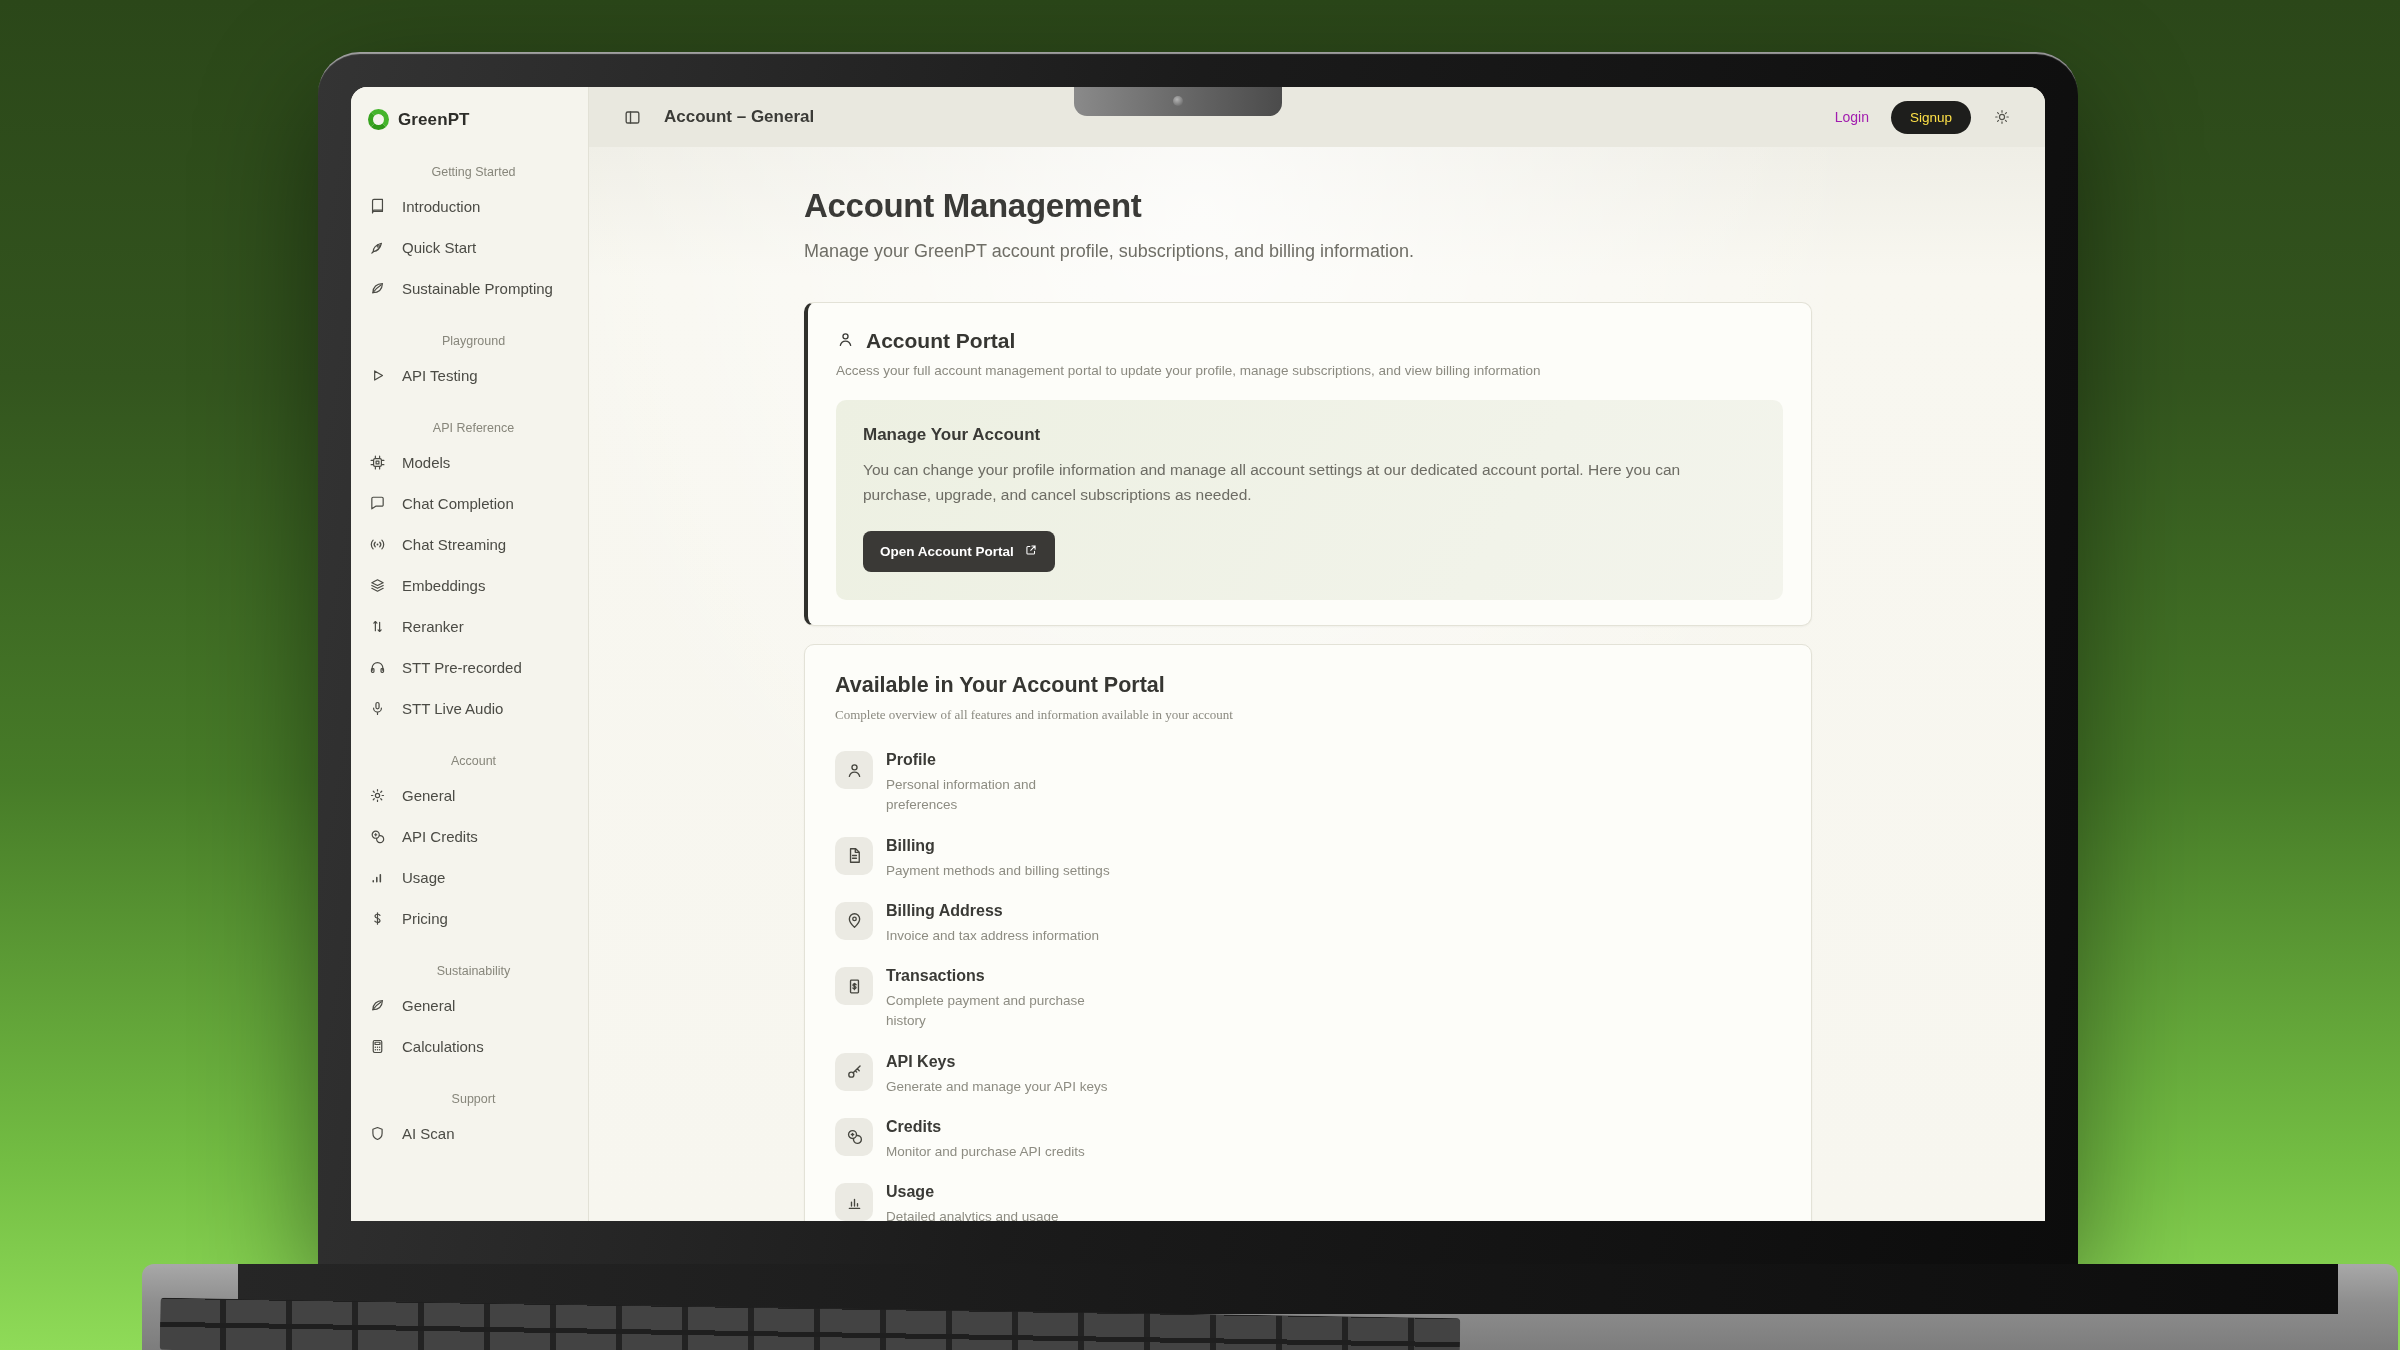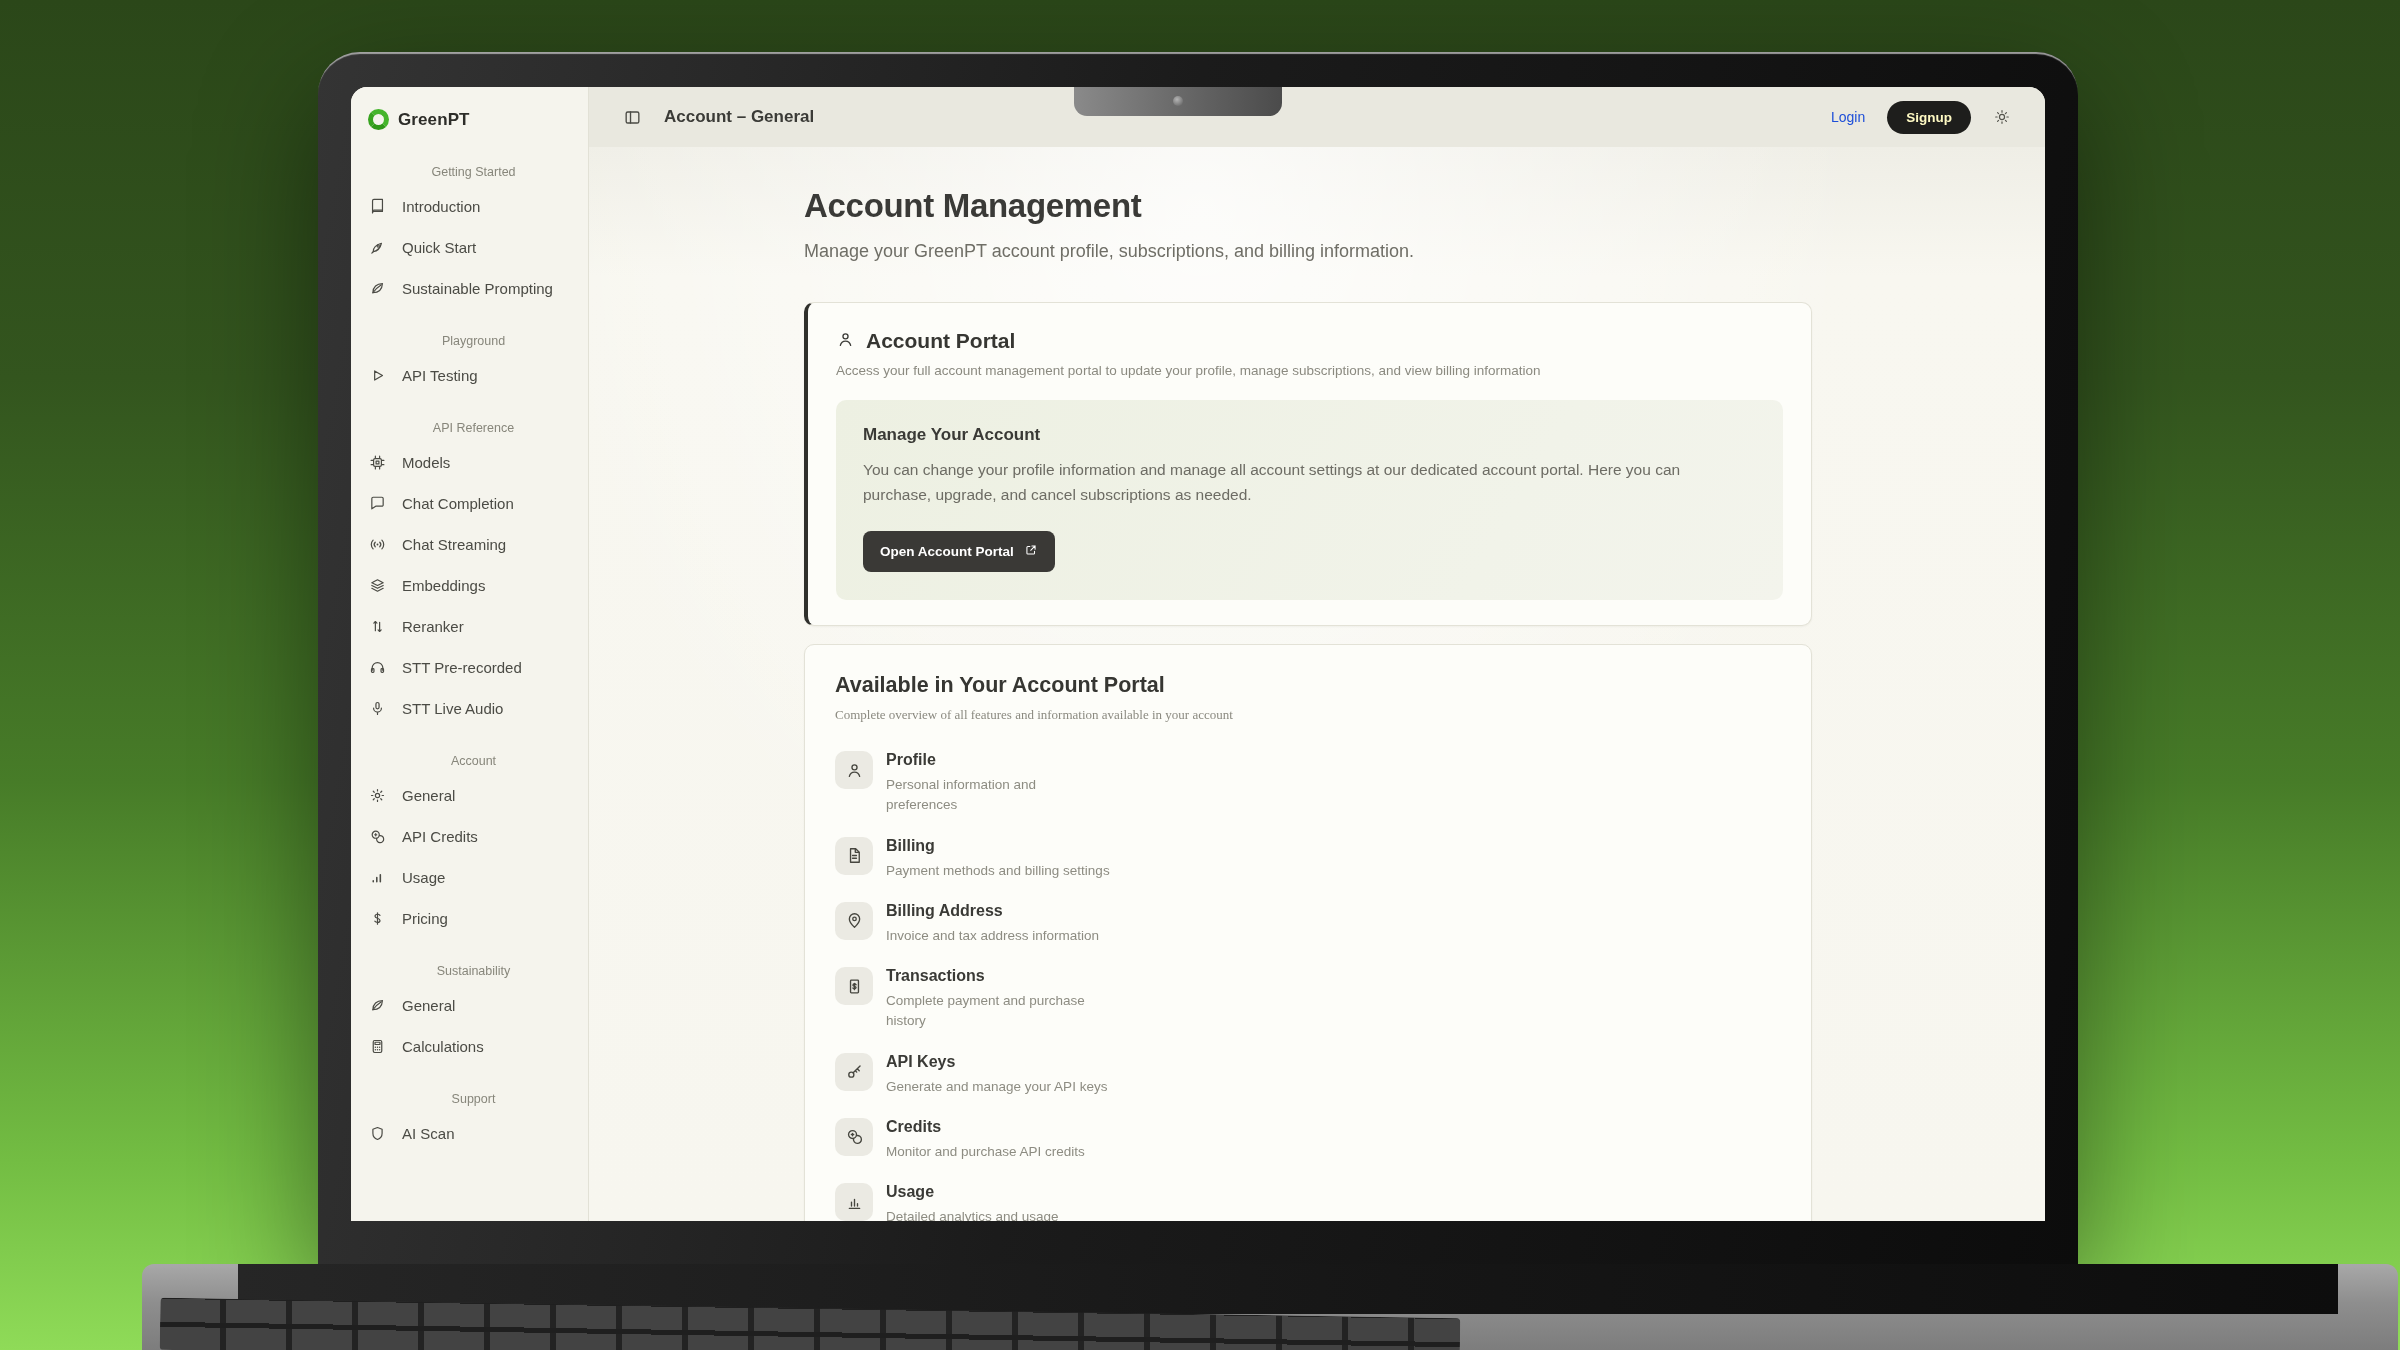--- a/index.html
+++ b/index.html
@@ -48,22 +48,22 @@
     stroke-linecap:round;stroke-linejoin:round;display:block;}
 
   
   .main-col{flex:1;display:flex;flex-direction:column;min-width:0;}
   .topbar{height:60px;min-height:60px;background:#e9e8df;display:flex;align-items:center;
     padding:0 34px 0 34px;box-sizing:border-box;}
   .panel-btn{display:inline-flex;cursor:pointer;}
   .panel-btn svg{width:19px;height:19px;stroke:#4a4a44;fill:none;stroke-width:1.7;stroke-linecap:round;}
   .tb-title{font-size:17px;font-weight:700;color:#3b3b37;margin-left:22px;margin-right:auto;}
   .tb-right{display:flex;align-items:center;gap:22px;}
-  .login{font-size:14px;color:#1d4ed8;cursor:pointer;}
-  .signup{background:#1e1e1c;color:#fef9c3;font-size:13.5px;font-weight:700;
+  .login{font-size:14px;color:#a21caf;cursor:pointer;}
+  .signup{background:#1e1e1c;color:#fde047;font-size:13.5px;font-weight:400;
     padding:9px 19px;border-radius:18px;cursor:pointer;}
   .sun-btn{display:inline-flex;cursor:pointer;}
   .sun-btn svg{width:18px;height:18px;stroke:#55554e;fill:none;stroke-width:1.6;stroke-linecap:round;}
 
   .content{flex:1;overflow:hidden;padding:40px 233px 0 215px;box-sizing:border-box;
     background:
       radial-gradient(ellipse at 42% 6%, rgba(255,255,255,.75), rgba(255,255,255,0) 55%),
       linear-gradient(180deg,#efeee6 0%,#f8f7f0 12%,#f7f6ef 100%);}
   .h1{font-size:33px;font-weight:700;color:#3a3a37;letter-spacing:-.3px;}
   .sub{font-size:18px;color:#6f6e66;margin-top:16px;}

